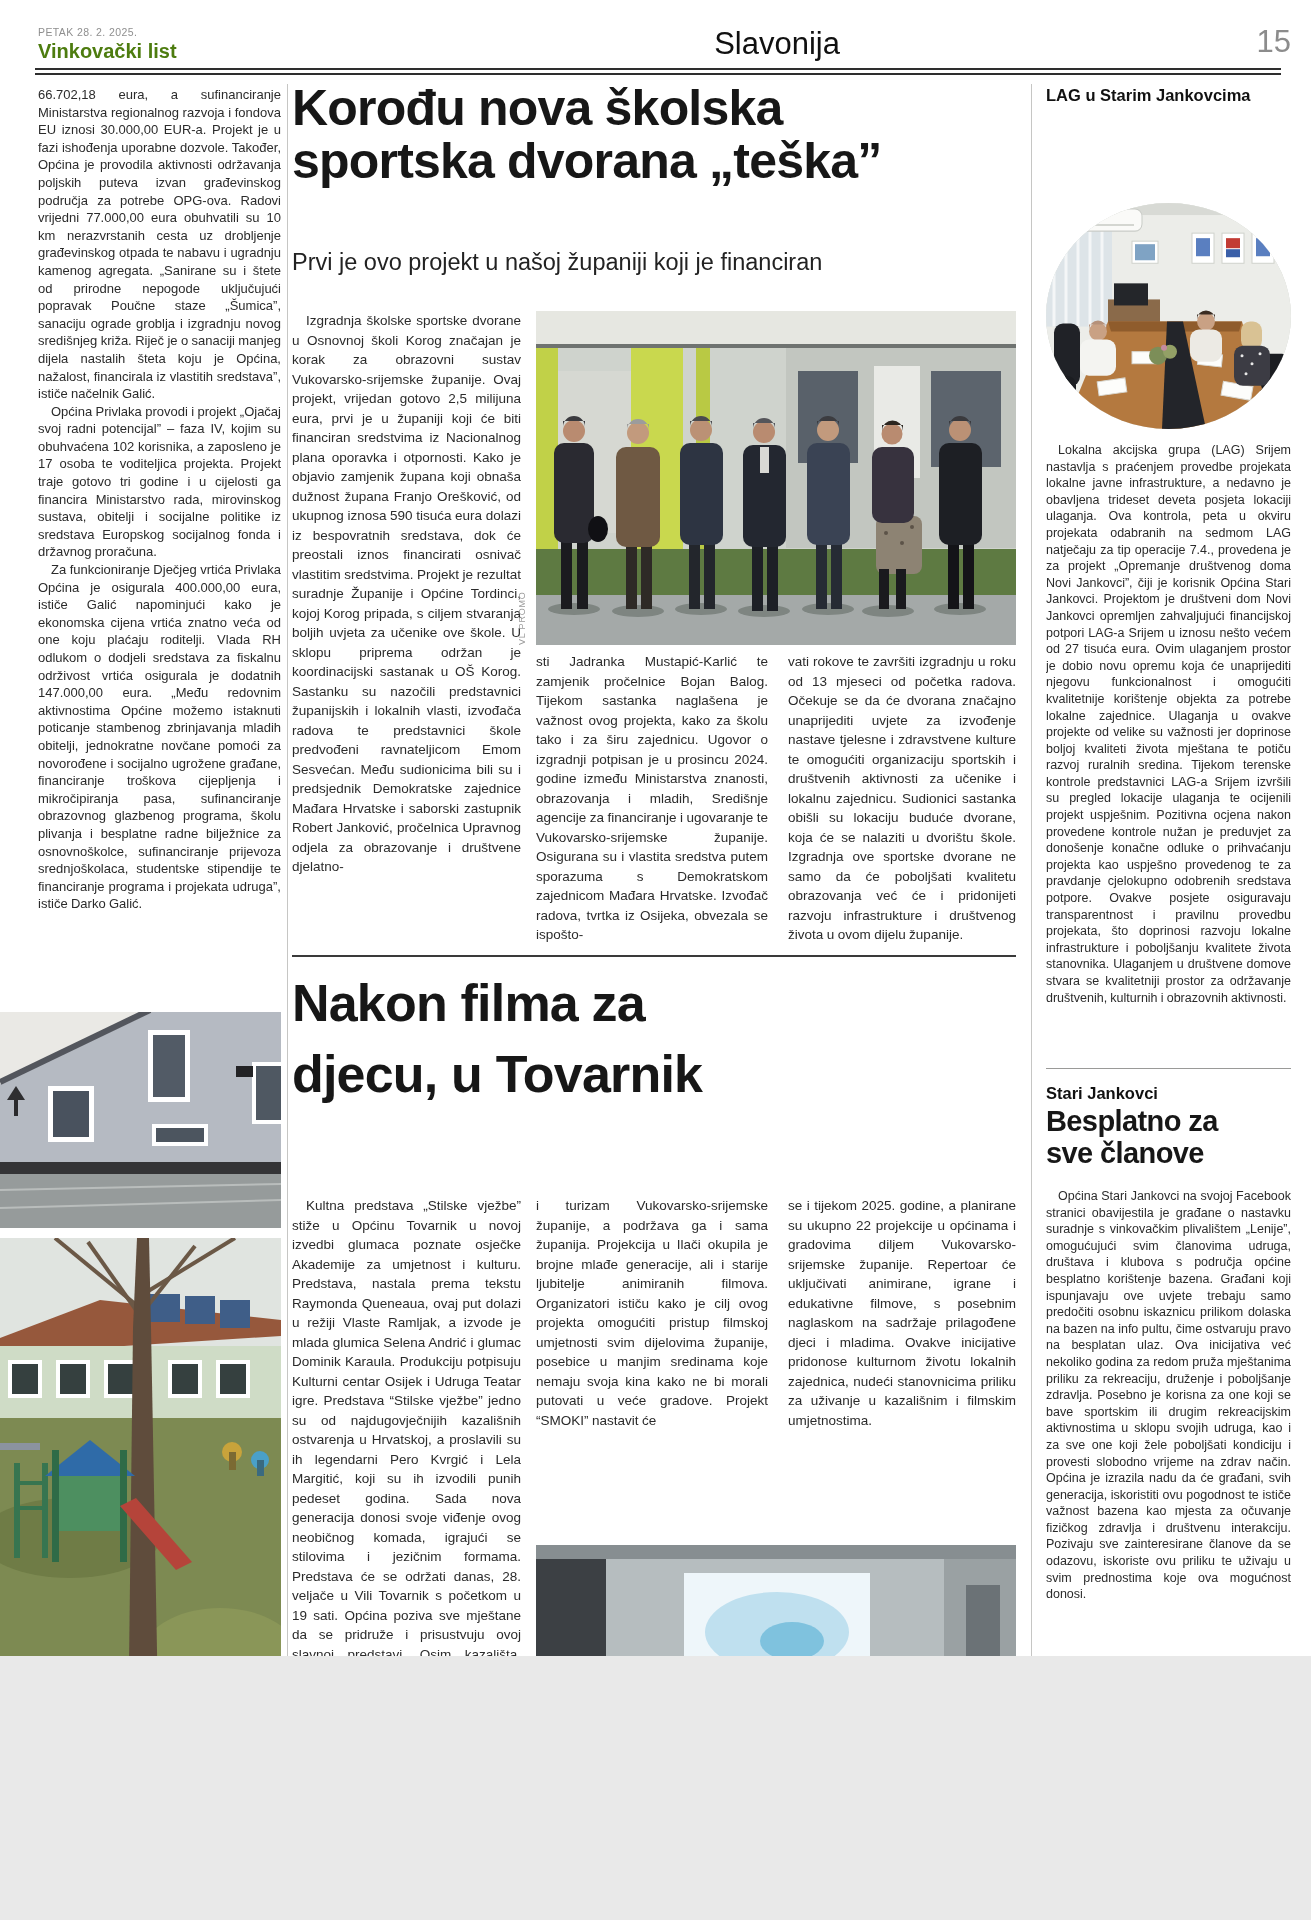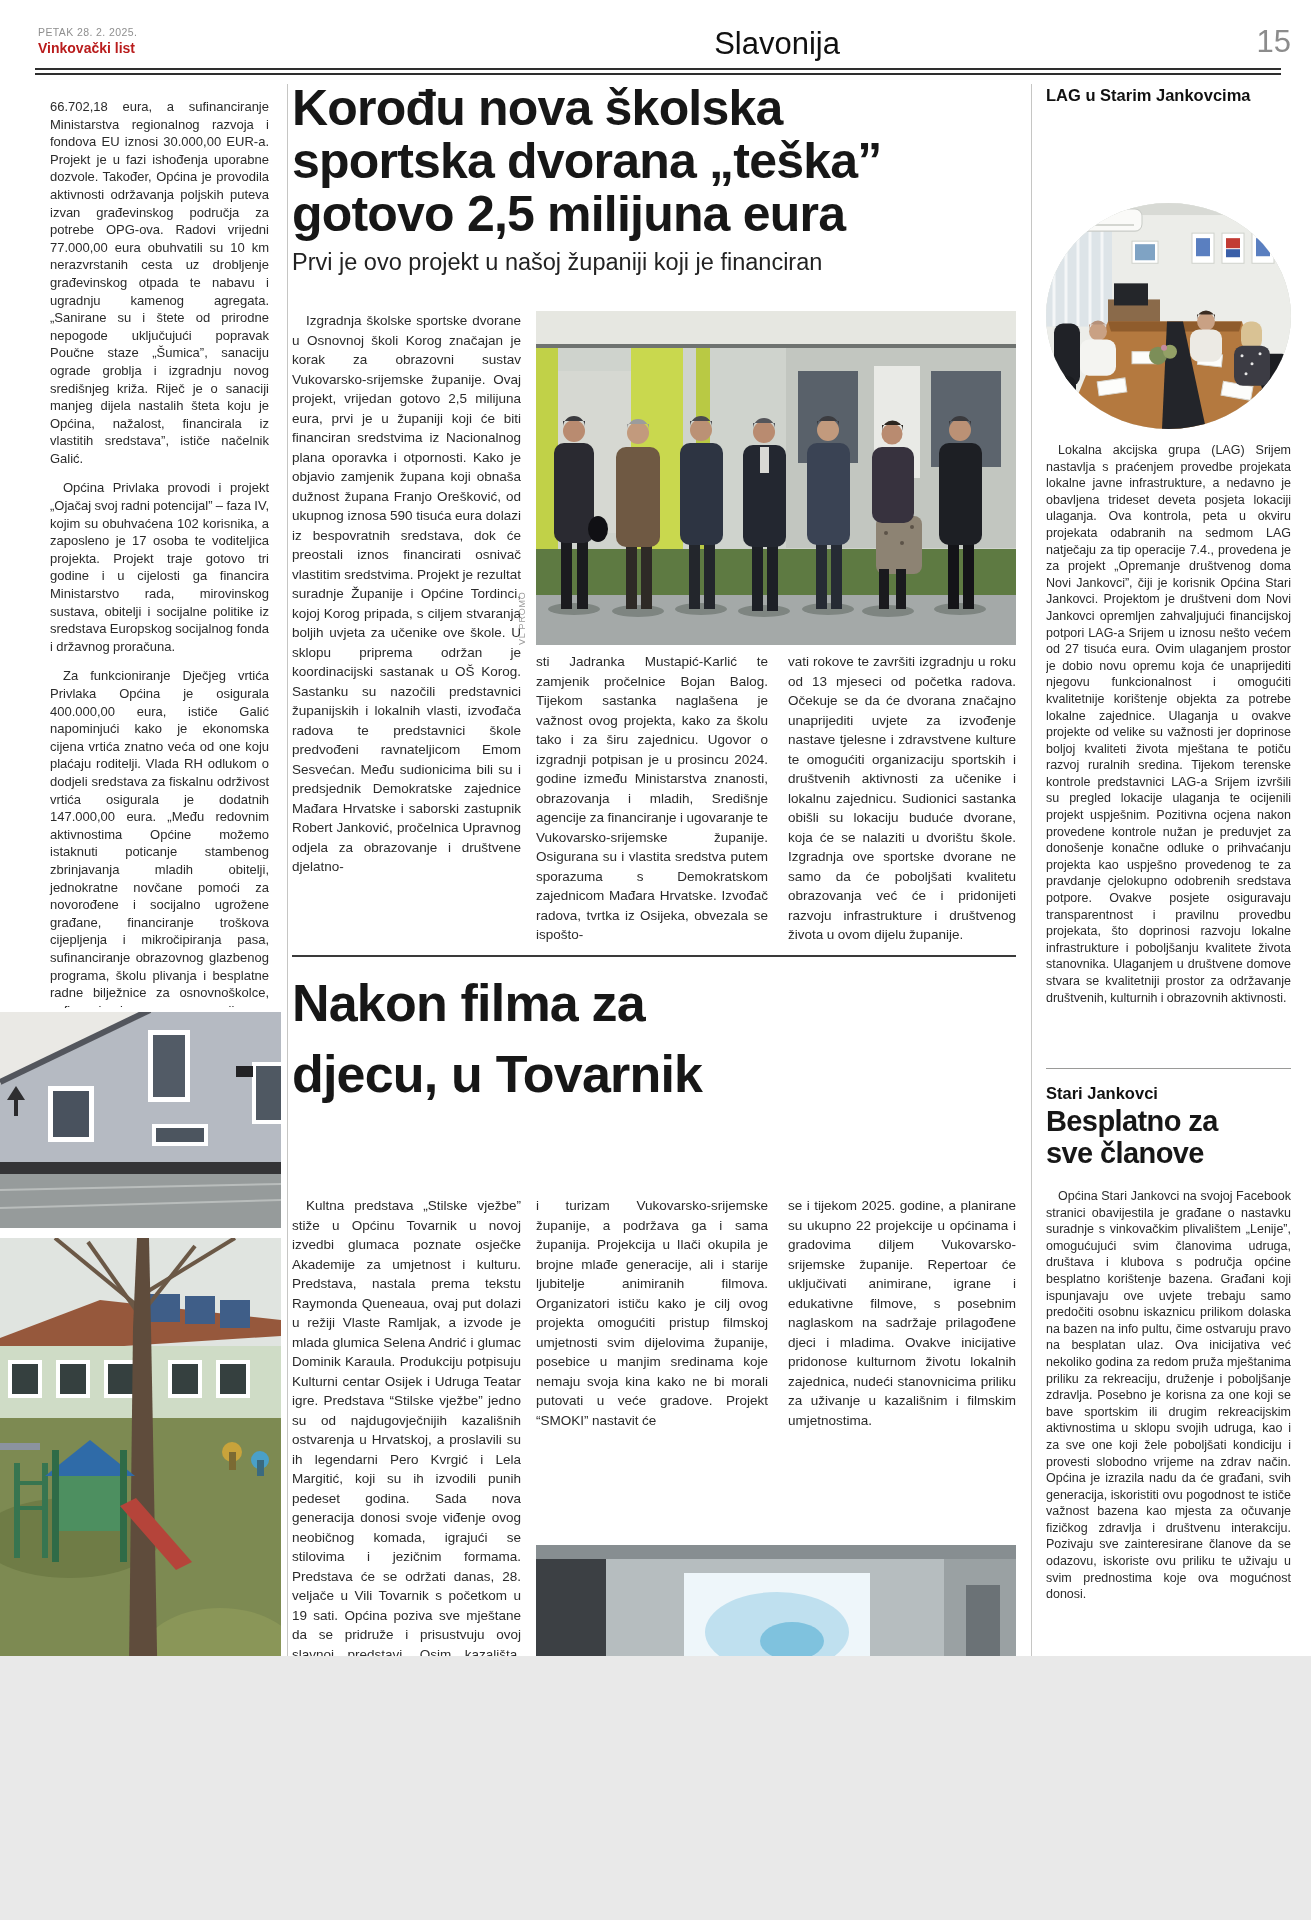--- a/index.html
+++ b/index.html
@@ -1,28 +1,28 @@
 <!DOCTYPE html>
 <html lang="hr"><head>
 <meta charset="utf-8">
 <style>
   html,body{margin:0;padding:0;background:#e9e9e9;}
   .page{position:relative;width:1311px;height:1656px;background:#ffffff;overflow:hidden;
         font-family:"Liberation Sans","DejaVu Sans",sans-serif;color:#2b2b2b;padding-left:24px;}
   .abs{position:absolute;}
   
   .hdr-date{left:38px;top:26px;font-size:10.5px;color:#8f8f8f;letter-spacing:.4px;}
-  .hdr-pub{left:38px;top:40px;font-size:14px;font-weight:bold;color:#b91c1c;}
+  .hdr-pub{left:38px;top:40px;font-size:20px;font-weight:bold;color:#4d7c0f;}
   .hdr-section{left:700px;top:26px;width:140px;text-align:right;font-size:31px;color:#101010;}
   .hdr-page{left:1200px;top:24px;width:91px;text-align:right;font-size:31px;color:#8c8c8c;}
   .hdr-rule{left:35px;top:68px;width:1246px;height:3px;border-top:2px solid #2e2e2e;border-bottom:2px solid #2e2e2e;}
   
   .body-txt{ text-align:justify; overflow:hidden; hyphens:auto; -webkit-hyphens:auto; word-spacing:-0.3px;}
   .leftcol{left:38px;top:86px;width:243px;height:922px;font-size:13px;line-height:17.6px;}
-  .leftcol p{margin:12px;}
+  .leftcol p{margin:0;}
   .leftcol p.ind{text-indent:13px;}
   .vdiv{width:1px;background:#c6c6c4;}
   .vdiv1{left:287px;top:84px;height:1836px;}
   .vdiv2{left:1031px;top:84px;height:1794px;}
   .headline{left:292px;width:728px;font-weight:bold;color:#171717;letter-spacing:-0.8px;}
   .h1-line{font-size:50px;line-height:53px;}
   .h2-line{font-size:52px;line-height:71px;}
   .subhead{left:292px;top:248px;width:728px;font-size:23.5px;line-height:28.5px;color:#222;}
   .colmain{font-size:13.5px;line-height:19.5px;}
   .colmain .lead{text-indent:14px;}
@@ -150,21 +150,20 @@
         <polygon points="140,648 281,608 281,622 140,662" fill="#ad4a3e"></polygon>
       </g>
     </svg>
   </div>
 
   <div class="abs vdiv vdiv1"></div>
 
   <div class="abs headline" style="top:82px;">
     <div class="h1-line">Korođu nova školska</div>
     <div class="h1-line">sportska dvorana „teška”</div>
-    <div class="h1-line">gotovo 2,5 milijuna eura</div>
   </div>
   <div class="abs subhead">
     <div>Prvi je ovo projekt u našoj županiji koji je financiran</div>
   </div>
 
   <div class="abs body-txt colmain a1c1">
     <p class="lead">Izgradnja školske sportske dvorane u Osnovnoj školi Korog značajan je korak za obrazovni sustav Vukovarsko-srijemske županije. Ovaj projekt, vrijedan gotovo 2,5 milijuna eura, prvi je u županiji koji će biti financiran sredstvima iz Nacionalnog plana oporavka i otpornosti. Kako je objavio zamjenik župana koji obnaša dužnost župana Franjo Orešković, od ukupnog iznosa 590 tisuća eura dolazi iz bespovratnih sredstava, dok će preostali iznos financirati osnivač vlastitim sredstvima. Projekt je rezultat suradnje Županije i Općine Tordinci, kojoj Korog pripada, s ciljem stvaranja boljih uvjeta za učenike ove škole. U sklopu priprema održan je koordinacijski sastanak u OŠ Korog. Sastanku su nazočili predstavnici županijskih i lokalnih vlasti, izvođača radova te predstavnici škole predvođeni ravnateljicom Emom Sesvećan. Među sudionicima bili su i predsjednik Demokratske zajednice Mađara Hrvatske i saborski zastupnik Robert Janković, pročelnica Upravnog odjela za obrazovanje i društvene djelatno-</p>
   </div>
 
   <div class="abs photo ph-a1">

